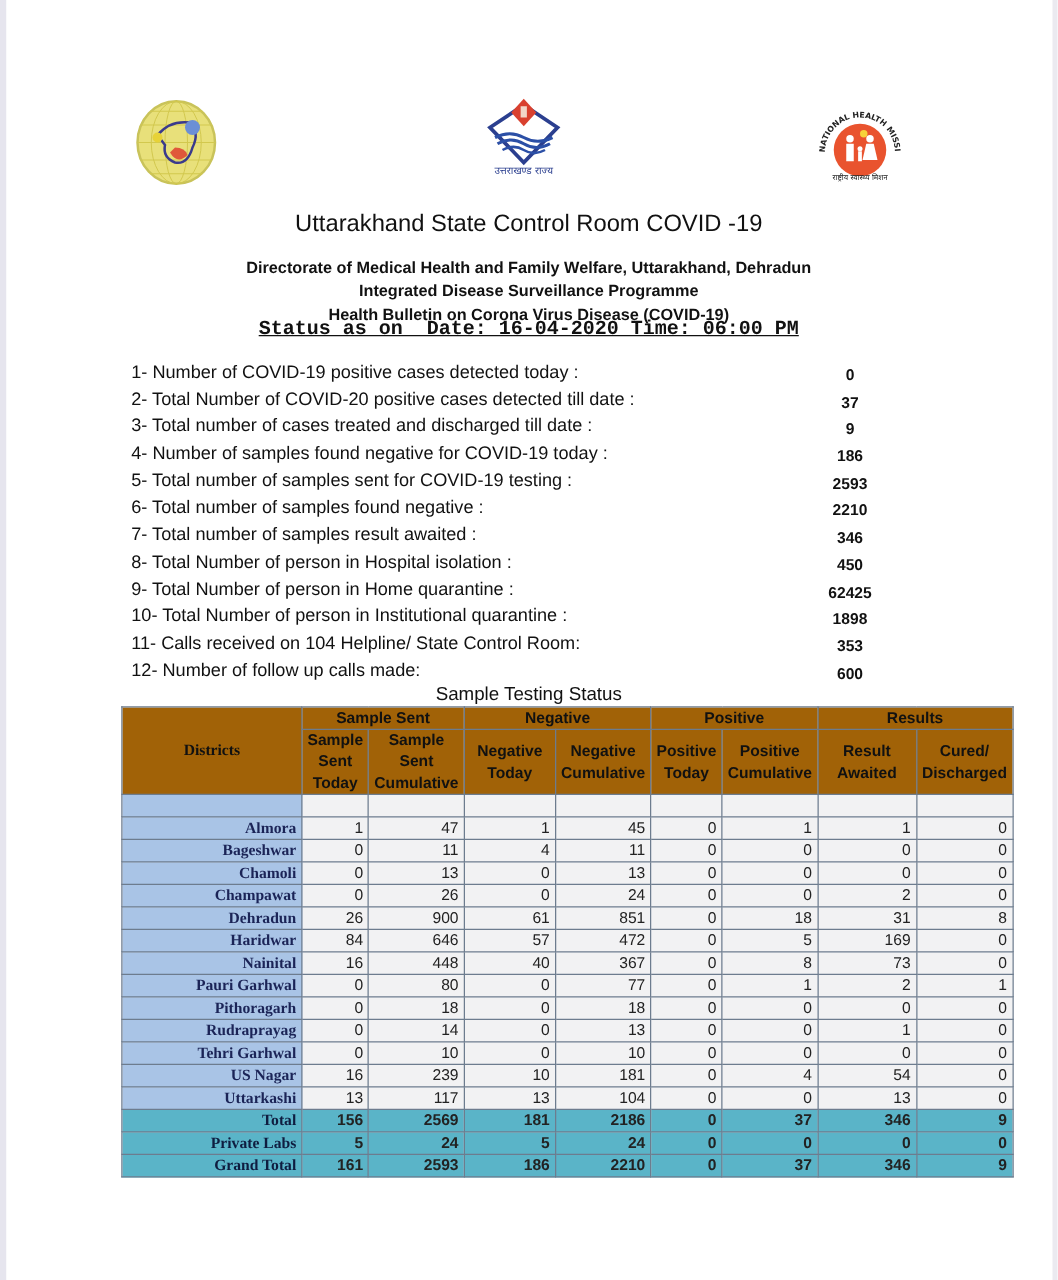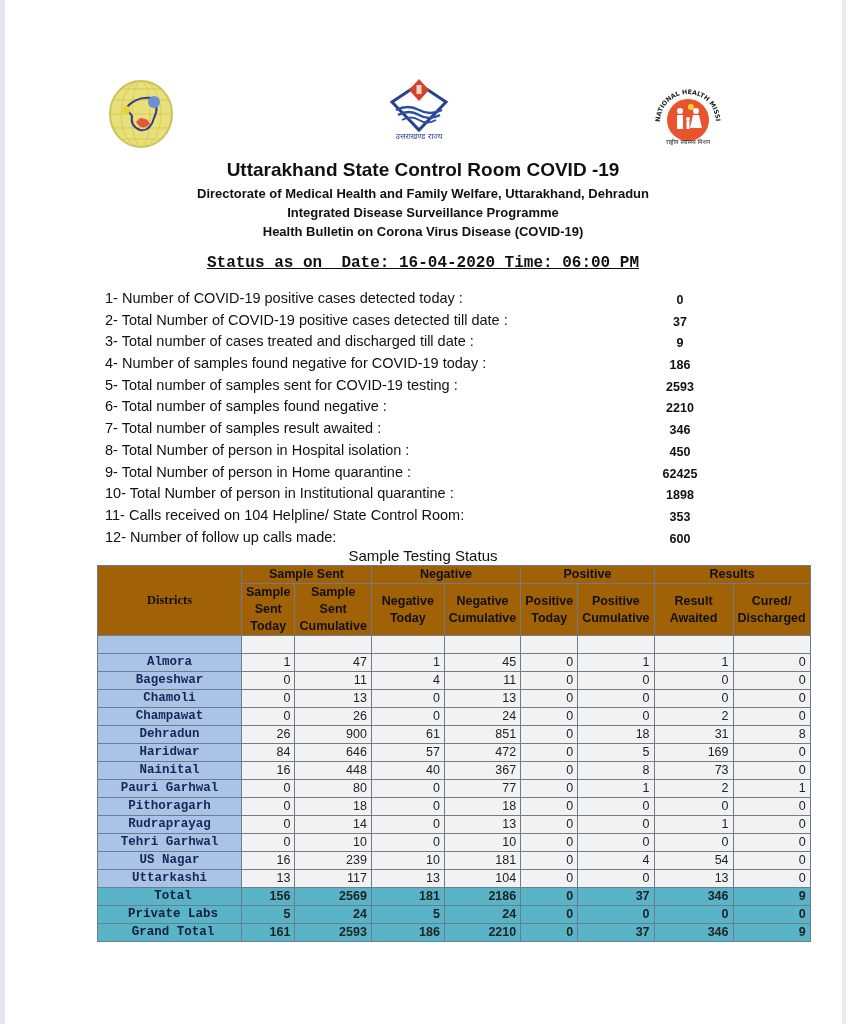--- a/index.html
+++ b/index.html
@@ -4,35 +4,35 @@
 <style>
   html, body { margin:0; padding:0; }
   body { width:846px; height:1024px; background:#ffffff; position:relative; overflow:hidden; font-family:"Liberation Sans", sans-serif; color:#111; }
   .edge-left { position:absolute; left:0; top:0; width:5px; height:1024px; background:#e6e5ee; }
   .edge-right { position:absolute; right:0; top:0; width:4px; height:1024px; background:#ebeaf0; }
   .logo { position:absolute; }
   .logo-idsp { left:106px; top:78px; width:70px; height:72px; }
   .logo-uk { left:378px; top:76px; width:82px; height:66px; }
   .logo-nhm { left:648px; top:78px; width:80px; height:72px; }
   .header { position:absolute; left:0; top:156px; width:846px; text-align:center; }
-  .title { font-size:19px; font-weight:bold; margin:2px; line-height:24px; }
+  .title { font-size:19px; font-weight:normal; margin:12px; line-height:24px; }
   .sub { font-size:13px; font-weight:bold; line-height:19px; margin:0; }
   .status { position:absolute; left:0; top:254px; width:846px; text-align:center; font-size:16px; font-weight:bold; text-decoration:underline;font-family:Liberation Mono, monospace; }
   .stats { position:absolute; left:105px; top:288px; width:600px; }
   .stat-row { position:relative; height:21.7px; line-height:21.7px; font-size:14.5px; }
   .stat-label { position:absolute; left:0; top:0; white-space:nowrap; }
   .stat-value { position:absolute; left:545px; width:60px; text-align:center; font-weight:bold; font-size:12.5px; top:2px; }
   .table-title { position:absolute; left:0; top:547px; width:846px; text-align:center; font-size:15px; font-weight:normal; }
   table.tbl { position:absolute; left:97px; top:565px; border-collapse:collapse; font-family:"Liberation Sans", sans-serif; }
   table.tbl td, table.tbl th { border:1px solid #6d7c8e; padding:0 4px; font-size:12.5px; height:17px; line-height:17px; }
   table.tbl th { background:#a16207; font-weight:bold; color:#111; }
   th.grp { font-size:13px; height:18px; line-height:18px; }
   th.sub-h { font-size:9px; line-height:10px; height:54px; text-align:center; }
   th.districts { font-family:"Liberation Serif", serif; font-size:15px; color:#111a3a; }
-  td.dist { background:#a9c4e6; font-family:Liberation Mono, monospace; font-weight:bold; color:#1b2457; text-align:center; width:128px; font-size:12.5px; }
+  td.dist { background:#a9c4e6; font-family:Liberation Serif, serif; font-weight:bold; color:#1b2457; text-align:right; width:128px; font-size:12.5px; }
   td.num { background:#f2f2f3; text-align:right; color:#222; }
   tr.total td { background:#5ab4c8; font-weight:bold;padding-left:11px; }
   tr.total td.dist { background:#5ab4c8; color:#0f1d40; }
   .c1 { width:42px; } .c2 { width:60px; } .c3 { width:64px; } .c4 { width:62px; }
   .c5 { width:38px; } .c6 { width:60px; } .c7 { width:70px; } .c8 { width:60px; }
   .spacer-row td { height:8px; line-height:8px; padding:0; }
 </style>
 </head>
 <body>
 
@@ -95,21 +95,21 @@
   <p class="sub">Health Bulletin on Corona Virus Disease (COVID-19)</p>
 </div>
 <div class="status" style="white-space:pre;">Status as on  Date: 16-04-2020 Time: 06:00 PM</div>
 
 <div class="stats" id="stats">
     <div class="stat-row">
       <span class="stat-label">1- Number of COVID-19 positive cases detected today :</span>
       <span class="stat-value">0</span>
     </div>
     <div class="stat-row">
-      <span class="stat-label">2- Total Number of COVID-19 positive cases detected till date :</span>
+      <span class="stat-label">2- Total Number of COVID-20 positive cases detected till date :</span>
       <span class="stat-value">37</span>
     </div>
     <div class="stat-row">
       <span class="stat-label">3- Total number of cases treated and discharged till date :</span>
       <span class="stat-value">9</span>
     </div>
     <div class="stat-row">
       <span class="stat-label">4- Number of samples found negative for COVID-19 today :</span>
       <span class="stat-value">186</span>
     </div>

